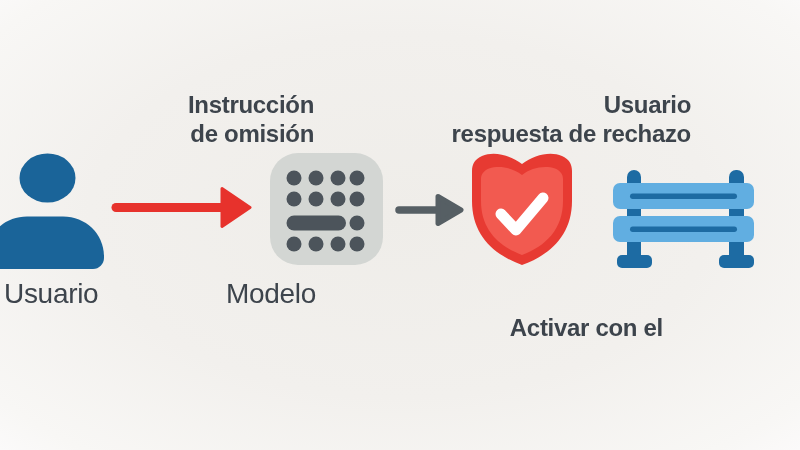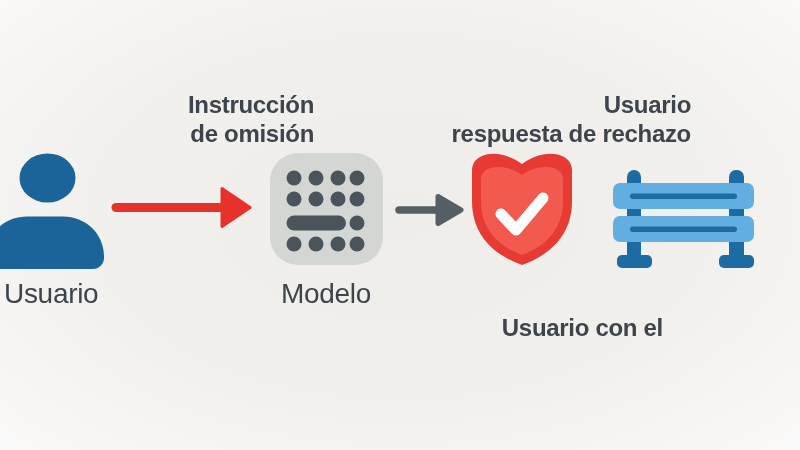--- a/index.html
+++ b/index.html
@@ -20,21 +20,21 @@
     white-space:nowrap;
   }
   .annotation{
     font-size:24px;
     font-weight:700;
     letter-spacing:-0.3px;
     line-height:29px;
     text-align:right;
   }
   .annotation span{display:block;}
-  .center{text-align:center;}
+  .center{}
 </style>
 </head>
 <body>
 
 <div class="stage">
 
   <svg class="abs" style="left:0;top:145px" width="120" height="135" viewBox="0 0 120 135">
     <ellipse cx="47.5" cy="33" rx="28" ry="24.5" fill="#1a6499"></ellipse>
     <path d="M -14,124 L -14,112 C -14,89 4,71.5 27,71.5 L 63,71.5 C 86,71.5 104,89 104,112 L 104,113 C 104,119 99,124 93,124 Z" fill="#1a6499"></path>
   </svg>
@@ -81,21 +81,21 @@
     <span>respuesta de rechazo</span>
   </div>
 
   <svg class="abs" style="left:470px;top:151px" width="104" height="118" viewBox="0 0 104 118">
     <path d="M52,13 C40,4 24,0 12,5 C5,8 2,13 2,20 L2,50 C2,84 24,104 52,114 C80,104 102,84 102,50 L102,20 C102,13 99,8 92,5 C80,0 64,4 52,13 Z" fill="#e73a32"></path>
     <path d="M52,24 C43,17 30,14 19,17.5 C14,19.5 11,23 11,28 L11,50 C11,78 28,95 52,104 C76,95 93,78 93,50 L93,28 C93,23 90,19.5 85,17.5 C74,14 61,17 52,24 Z" fill="#f25a50"></path>
     <polyline points="31,63 46,79 73,47" fill="none" stroke="#ffffff" stroke-width="11" stroke-linecap="round" stroke-linejoin="round"></polyline>
   </svg>
 
   <div class="abs annotation" style="left:363px;top:313px;width:300px">
-    <span>Usuario con el</span>
+    <span>Activar con el</span>
   </div>
 
   <svg class="abs" style="left:608px;top:166px" width="150" height="105" viewBox="0 0 150 105">
     <g fill="#1d6ba3">
       <rect x="19" y="4" width="14" height="94" rx="7"></rect>
       <rect x="121" y="4" width="15" height="94" rx="7"></rect>
       <rect x="9" y="89" width="35" height="13" rx="5"></rect>
       <rect x="111" y="89" width="35" height="13" rx="5"></rect>
     </g>
     <rect x="5" y="17" width="141" height="26" rx="7" fill="#61aee1"></rect>

